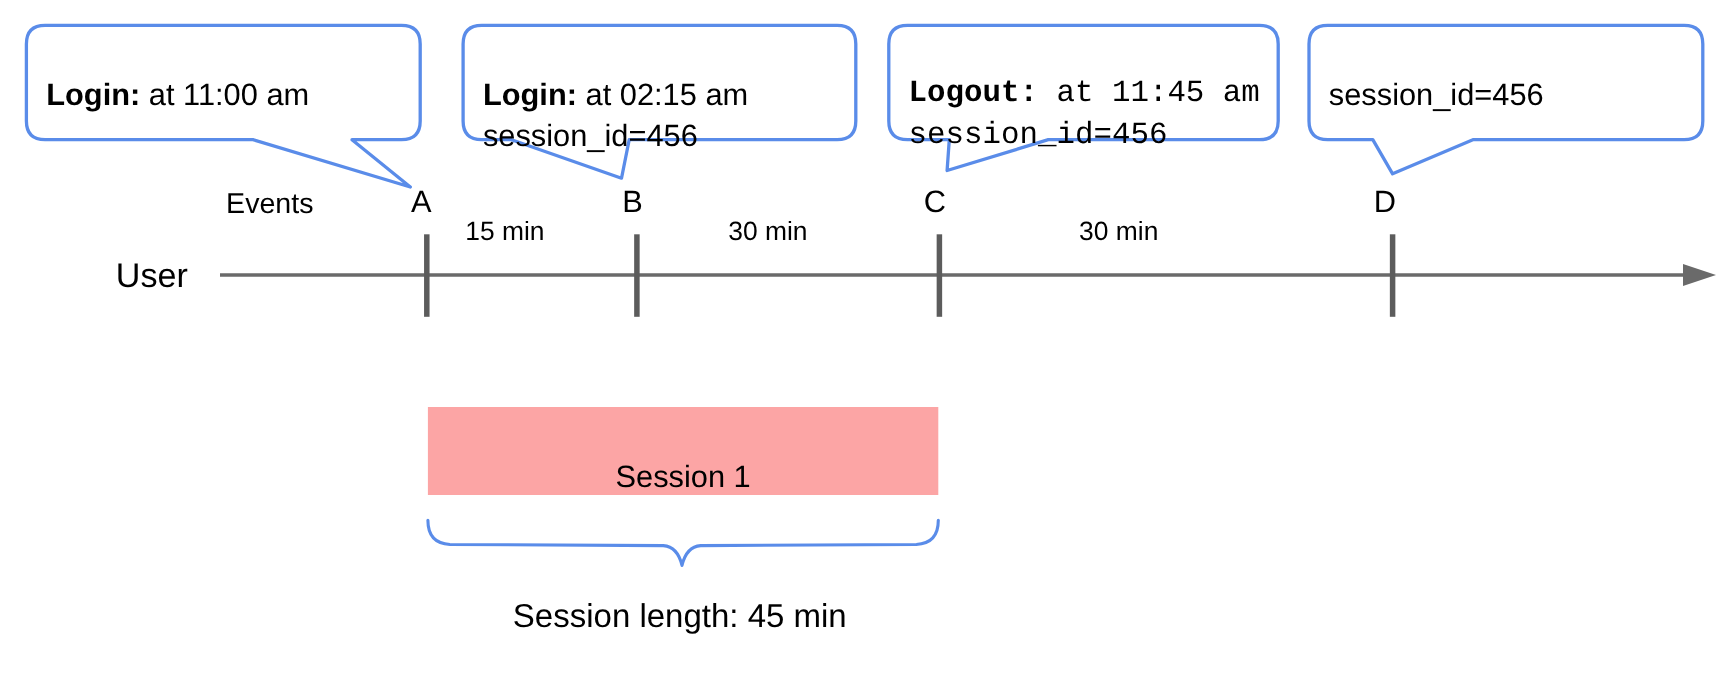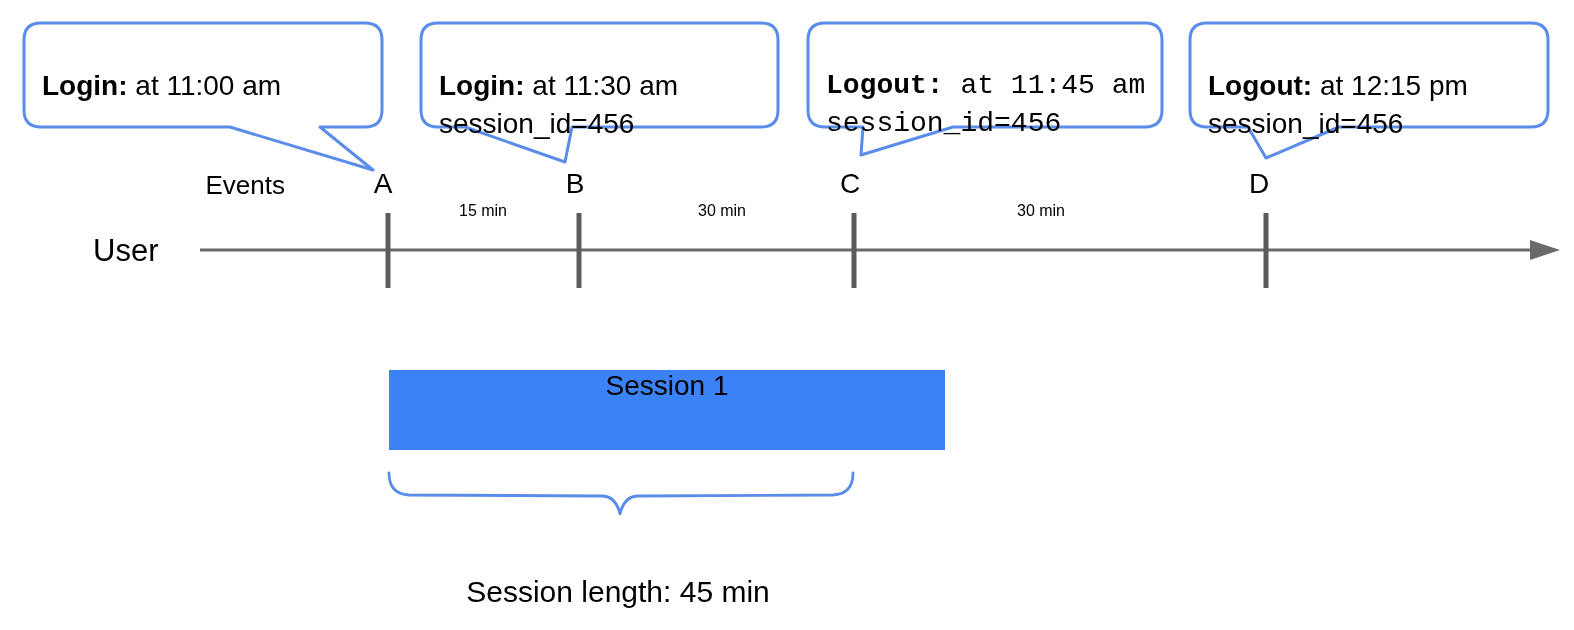--- a/index.html
+++ b/index.html
@@ -32,50 +32,51 @@
     margin-top: 32px;
   }
   .callout-text .b { font-weight: bold; }
   .marker-letter {
     font-size: 28px;
     line-height: 32px;
     width: 60px;
     text-align: center;
   }
   .interval-label {
-    font-size: 16px;
+    font-size: 24px;
     line-height: 28px;
     width: 120px;
-    text-align: center;
+    text-align: left;
   }
   .events-label {
     font-size: 26px;
     line-height: 30px;
     width: 120px;
     text-align: right;
   }
   .user-label {
     font-size: 31px;
     line-height: 36px;
     width: 90px;
+    text-align: center;
   }
   .session-bar {
     left: 389px;
     top: 370px;
-    width: 556px;
+    width: 464px;
     height: 80px;
-    background: #3b82f6;
+    background: #fca5a5;
     display: flex;
-    align-items: flex-start;
+    align-items: flex-end;
     justify-content: center;
     font-size: 28px;
   }
   .session-length {
     left: 418px;
-    top: 575px;
+    top: 544px;
     width: 400px;
     text-align: center;
     font-size: 30px;
     line-height: 34px;
     white-space: nowrap;
   }
 </style>
 </head>
 <body>
 
@@ -96,29 +97,28 @@
     <path d="M 825,23 H 1145 Q 1162,23 1162,40 V 110 Q 1162,127 1145,127 H 953 L 861,155 L 863,127 H 825 Q 808,127 808,110 V 40 Q 808,23 825,23 Z" fill="#ffffff" stroke="#5a8ce9" stroke-width="3" stroke-linejoin="round"></path>
     <path d="M 1207,23 H 1531 Q 1548,23 1548,40 V 110 Q 1548,127 1531,127 H 1339 L 1266,158 L 1248,127 H 1207 Q 1190,127 1190,110 V 40 Q 1190,23 1207,23 Z" fill="#ffffff" stroke="#5a8ce9" stroke-width="3" stroke-linejoin="round"></path>
 
     <path d="M 389,473 Q 389,494 409,495 L 603,496 Q 616,497 620,514 Q 624,497 637,496 L 833,495 Q 853,494 853,473" fill="none" stroke="#5a8ce9" stroke-width="2.8" stroke-linecap="round" stroke-linejoin="round"></path>
   </svg>
 
   <div class="abs callout-text" style="left:42px; top:35px;">
     <div><span class="b">Login:</span> <span>at 11:00 am</span></div>
   </div>
   <div class="abs callout-text" style="left:439px; top:35px;">
-    <div><span class="b">Login:</span> <span>at 11:30 am</span></div>
+    <div><span class="b">Login:</span> <span>at 02:15 am</span></div>
     <div>session_id=456</div>
   </div>
   <div class="abs callout-text" style="left:826px; top:35px;font-family:Liberation Mono, monospace;">
     <div><span class="b">Logout:</span> <span>at 11:45 am</span></div>
     <div>session_id=456</div>
   </div>
   <div class="abs callout-text" style="left:1208px; top:35px;">
-    <div><span class="b">Logout:</span> <span>at 12:15 pm</span></div>
     <div>session_id=456</div>
   </div>
 
   <div class="abs events-label" style="left:165px; top:170px;">Events</div>
   <div class="abs marker-letter" style="left:353px; top:168px;">A</div>
   <div class="abs marker-letter" style="left:545px; top:168px;">B</div>
   <div class="abs marker-letter" style="left:820px; top:168px;">C</div>
   <div class="abs marker-letter" style="left:1229px; top:168px;">D</div>
 
   <div class="abs interval-label" style="left:423px; top:197px;">15 min</div>

